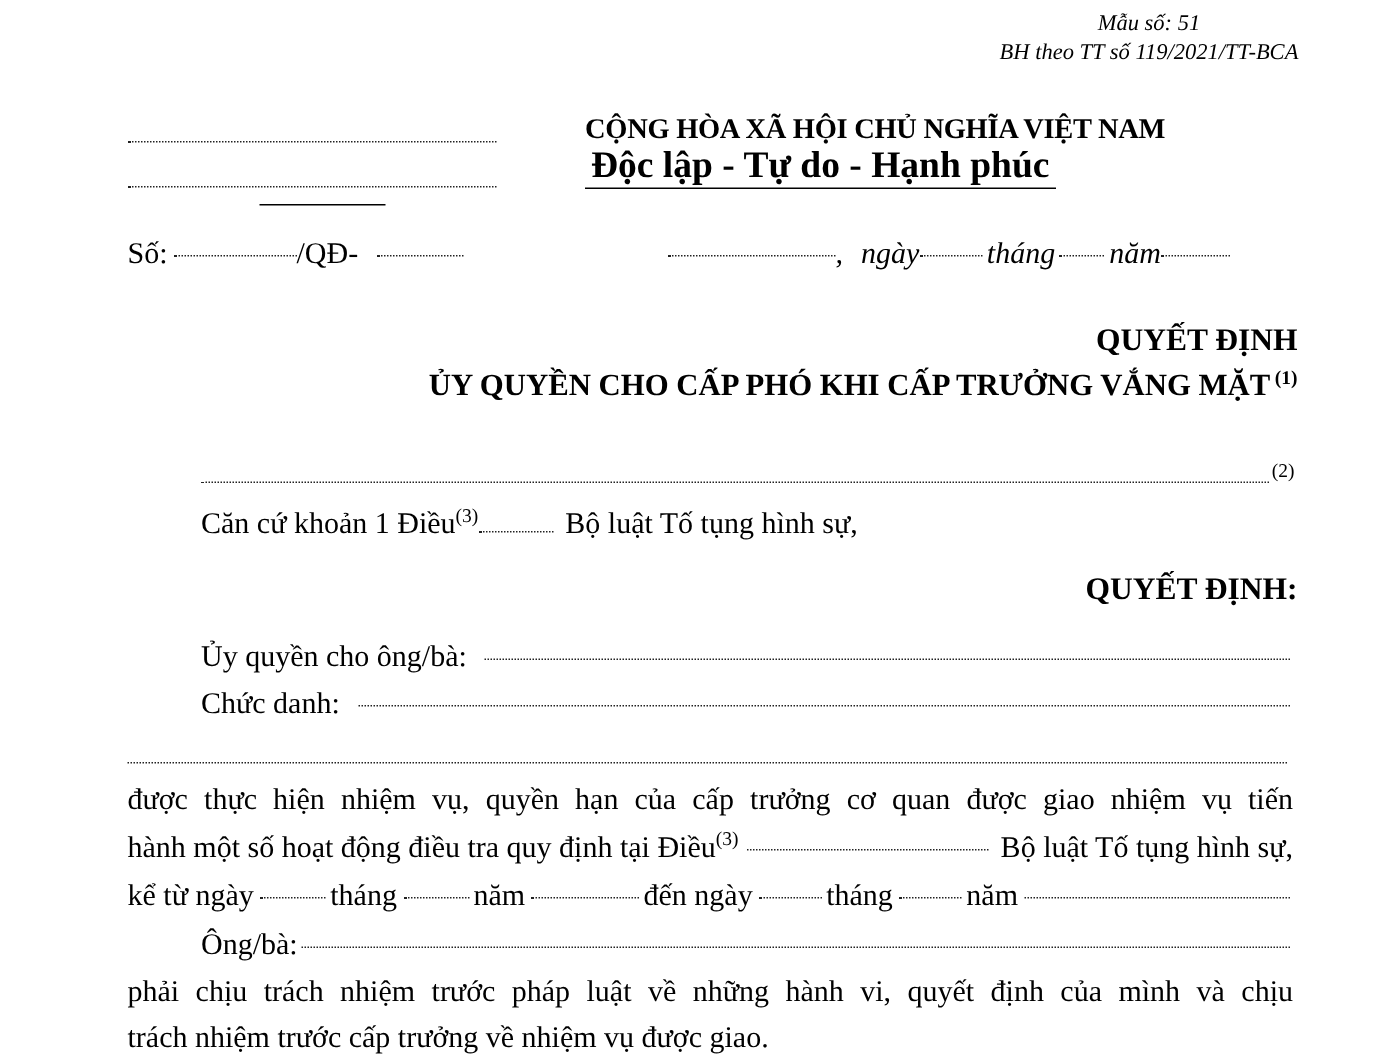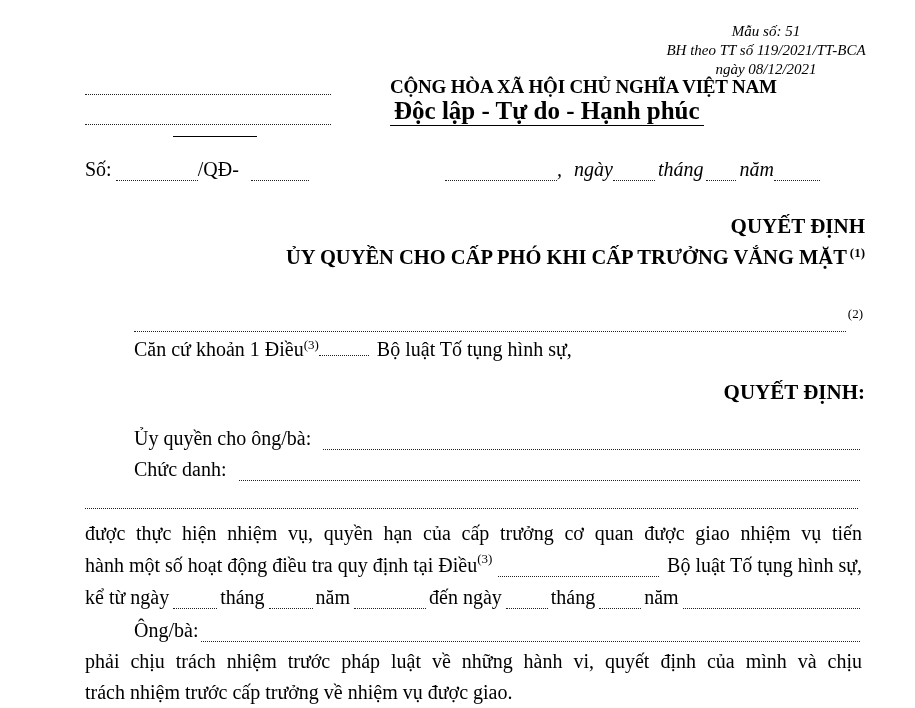--- a/index.html
+++ b/index.html
@@ -7,35 +7,35 @@
     position:relative;
     width:915px;height:708px;
     background:#ffffff;
     color:#000000;
     font-family:"Liberation Serif","DejaVu Serif",serif;
     font-size:20px;
     line-height:23px;
     overflow:hidden;
   }
   .abs{position:absolute;}
-  .row{display:flex;align-items:flex-end;}
+  .row{display:flex;align-items:center;}
   .dots{
     display:inline-block;
     height:2px;
     border-bottom:1.7px dotted #222222;
   }
   .grow{flex:1 1 auto;}
   .sup{font-size:13px;position:relative;top:-7px;}
   .italic{font-style:italic;}
   .center{text-align:right;}
   .just{text-align:justify;text-align-last:justify;}
 
   
   .meta{left:635px;top:7px;width:262px;text-align:center;
-        font-style:italic;font-size:15px;line-height:19px;margin-top:15px;}
+        font-style:italic;font-size:15px;line-height:19px;}
 
   
   .org-line{left:85px;width:246px;height:0;border-bottom:1.8px dotted #222;}
   .org-underline{left:173px;top:136px;width:84px;height:0;border-bottom:1.8px solid #000;}
 
   
   .nat{left:390px;top:74px;width:460px;text-align:left;}
   .nat-title{font-weight:bold;font-size:19px;line-height:25px;letter-spacing:-0.2px;}
   .nat-motto{display:inline-block;font-weight:bold;font-size:25px;line-height:24px;
              border-bottom:1.9px solid #000;padding:0 4px 2px 4px;}
@@ -52,21 +52,20 @@
   .w50{width:50px;} .w58{width:58px;} .w72{width:72px;} .w82{width:82px;} .w112{width:112px;}
 </style>
 </head>
 <body>
 
 <div class="page">
 
   <div class="abs meta">
     <div>Mẫu số: 51</div>
     <div>BH theo TT số 119/2021/TT-BCA</div>
-    <div>ngày 08/12/2021</div>
   </div>
 
   <div class="abs org-line" style="top:94px"></div>
   <div class="abs org-line" style="top:124px"></div>
   <div class="abs org-underline"></div>
 
   <div class="abs nat">
     <div class="nat-title">CỘNG HÒA XÃ HỘI CHỦ NGHĨA VIỆT NAM</div>
     <div><span class="nat-motto">Độc lập - Tự do - Hạnh phúc</span></div>
   </div>

